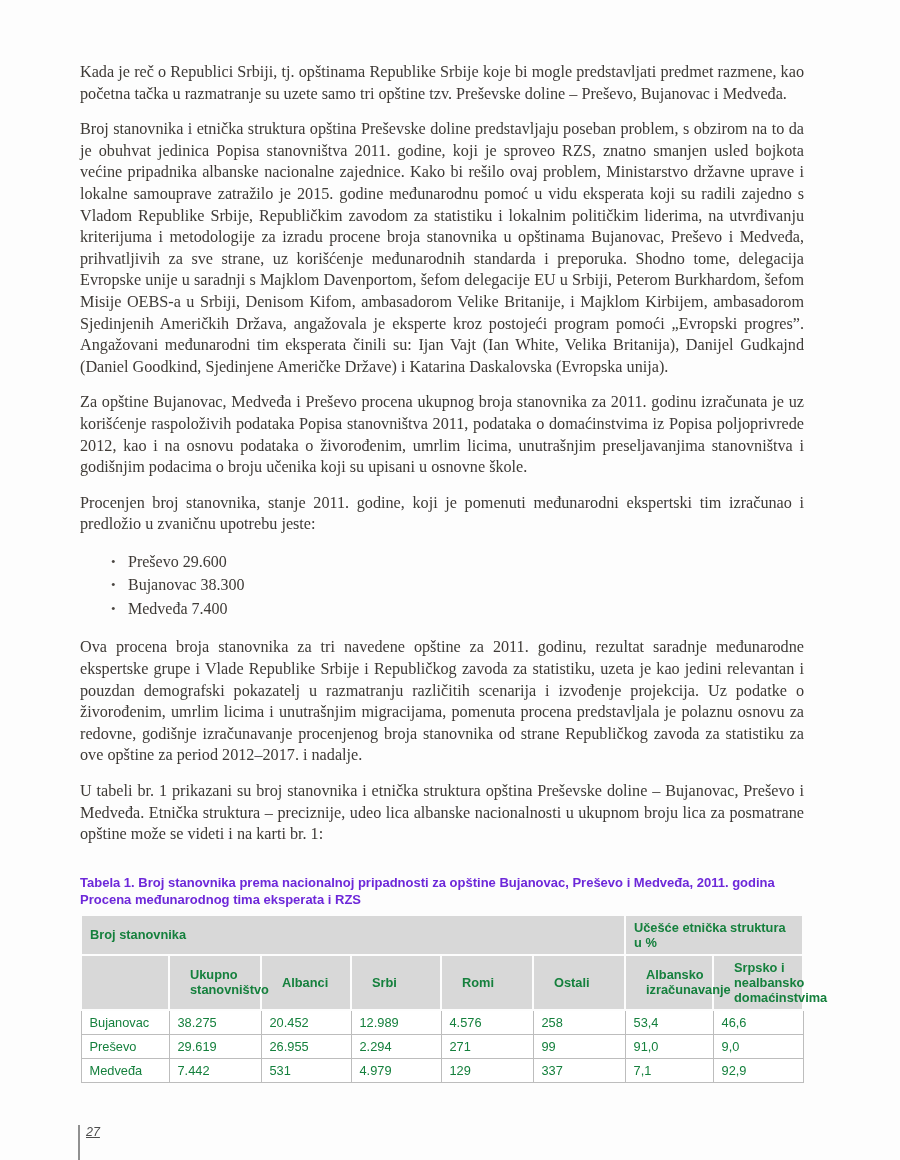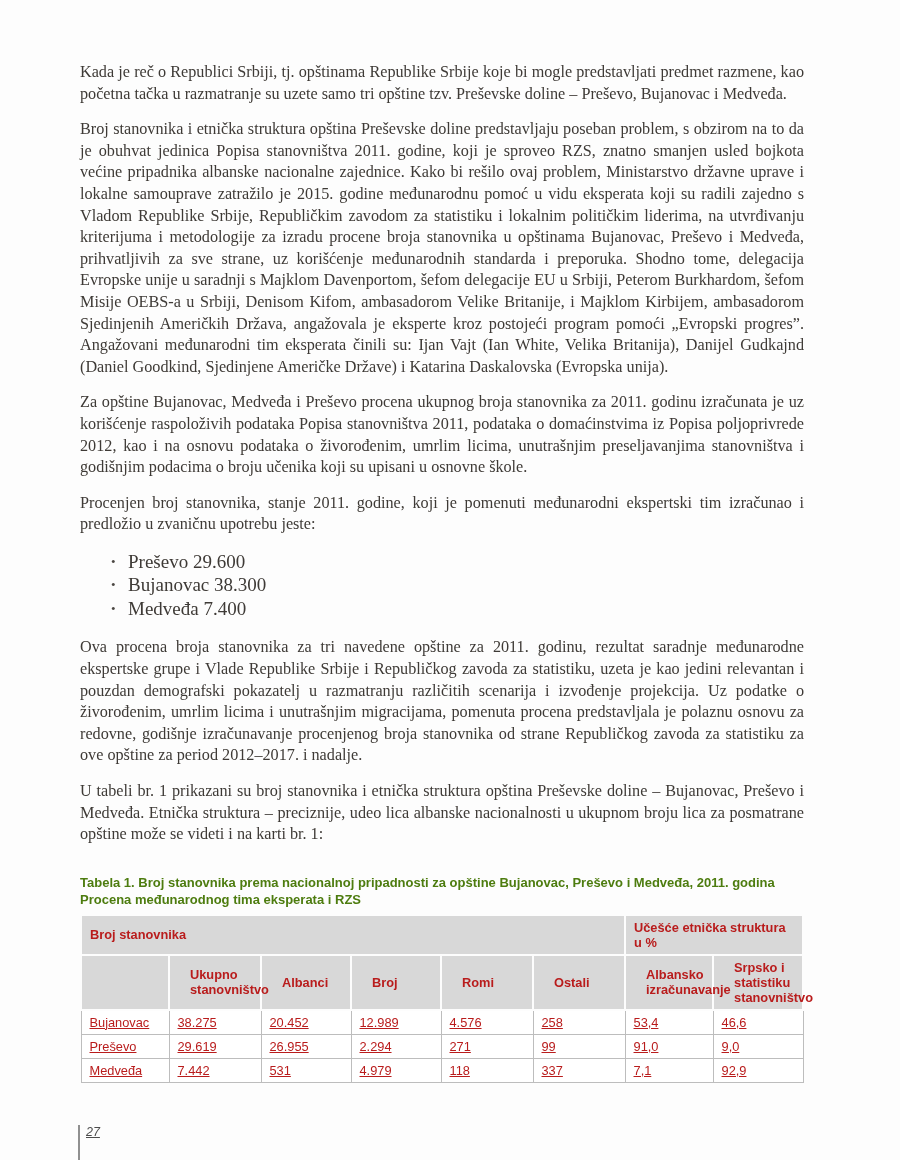--- a/index.html
+++ b/index.html
@@ -19,64 +19,63 @@
     color:#3e3a36;
     text-align:justify;
   }
   ul.estimates {
     list-style:none;
     margin:4px 0 17px 0;
     padding:0 0 0 48px;
   }
   ul.estimates li {
     position:relative;
-    font-size:19px;
+    font-size:16px;
     line-height:23.5px;
     color:#3e3a36;
   }
   ul.estimates li::before {
     content:"\2022";
     position:absolute; left:-17px; top:0;
     font-size:13px; color:#4a4642;
   }
 
   .caption {
     margin:28px 0 6px 0;
     font-family:"Liberation Sans", sans-serif;
     font-size:13px;
     font-weight:600;
     line-height:17px;
-    color:#4d7c0f;
+    color:#6d28d9;
   }
 
   table.pop {
     border-collapse:collapse;
     width:722px;
     font-family:"Liberation Sans", sans-serif;
     font-size:12.8px;
-    color:#b91c1c;
+    color:#15803d;
     table-layout:fixed;
   }
   table.pop thead th {
     background:#d8d8d8;
     text-align:left;
     font-weight:600;
     padding:4px 8px;
     border:2px solid #fdfdfd;
     vertical-align:middle;
   }
   table.pop thead tr.group-row th { height:17px; }
   table.pop thead tr.sub-row th { height:44px; font-weight:600;padding-left:20px; }
   table.pop tbody td {
     background:#ffffff;
     border:1px solid #bdbdbd;
     padding:4px 8px;
     height:15px;
     vertical-align:middle;
-    text-decoration:underline;
   }
 
   .watermark {
     position:absolute;
     left:208px; top:472px;
     z-index:5;
     pointer-events:none;
     font-family:"DejaVu Sans", sans-serif;
     font-weight:bold;
     font-size:178px;
@@ -148,25 +147,25 @@
       </colgroup>
       <thead>
         <tr class="group-row">
           <th colspan="6">Broj stanovnika</th>
           <th colspan="2">Učešće etnička struktura u %</th>
         </tr>
         <tr class="sub-row">
           <th></th>
           <th>Ukupno stanovništvo</th>
           <th>Albanci</th>
-          <th>Broj</th>
+          <th>Srbi</th>
           <th>Romi</th>
           <th>Ostali</th>
           <th>Albansko izračunavanje</th>
-          <th>Srpsko i statistiku stanovništvo</th>
+          <th>Srpsko i nealbansko domaćinstvima</th>
         </tr>
       </thead>
       <tbody>
         <tr>
           <td>Bujanovac</td>
           <td>38.275</td>
           <td>20.452</td>
           <td>12.989</td>
           <td>4.576</td>
           <td>258</td>
@@ -181,21 +180,21 @@
           <td>271</td>
           <td>99</td>
           <td>91,0</td>
           <td>9,0</td>
         </tr>
         <tr>
           <td>Medveđa</td>
           <td>7.442</td>
           <td>531</td>
           <td>4.979</td>
-          <td>118</td>
+          <td>129</td>
           <td>337</td>
           <td>7,1</td>
           <td>92,9</td>
         </tr>
       </tbody>
     </table>
 
   </div>
 
 

